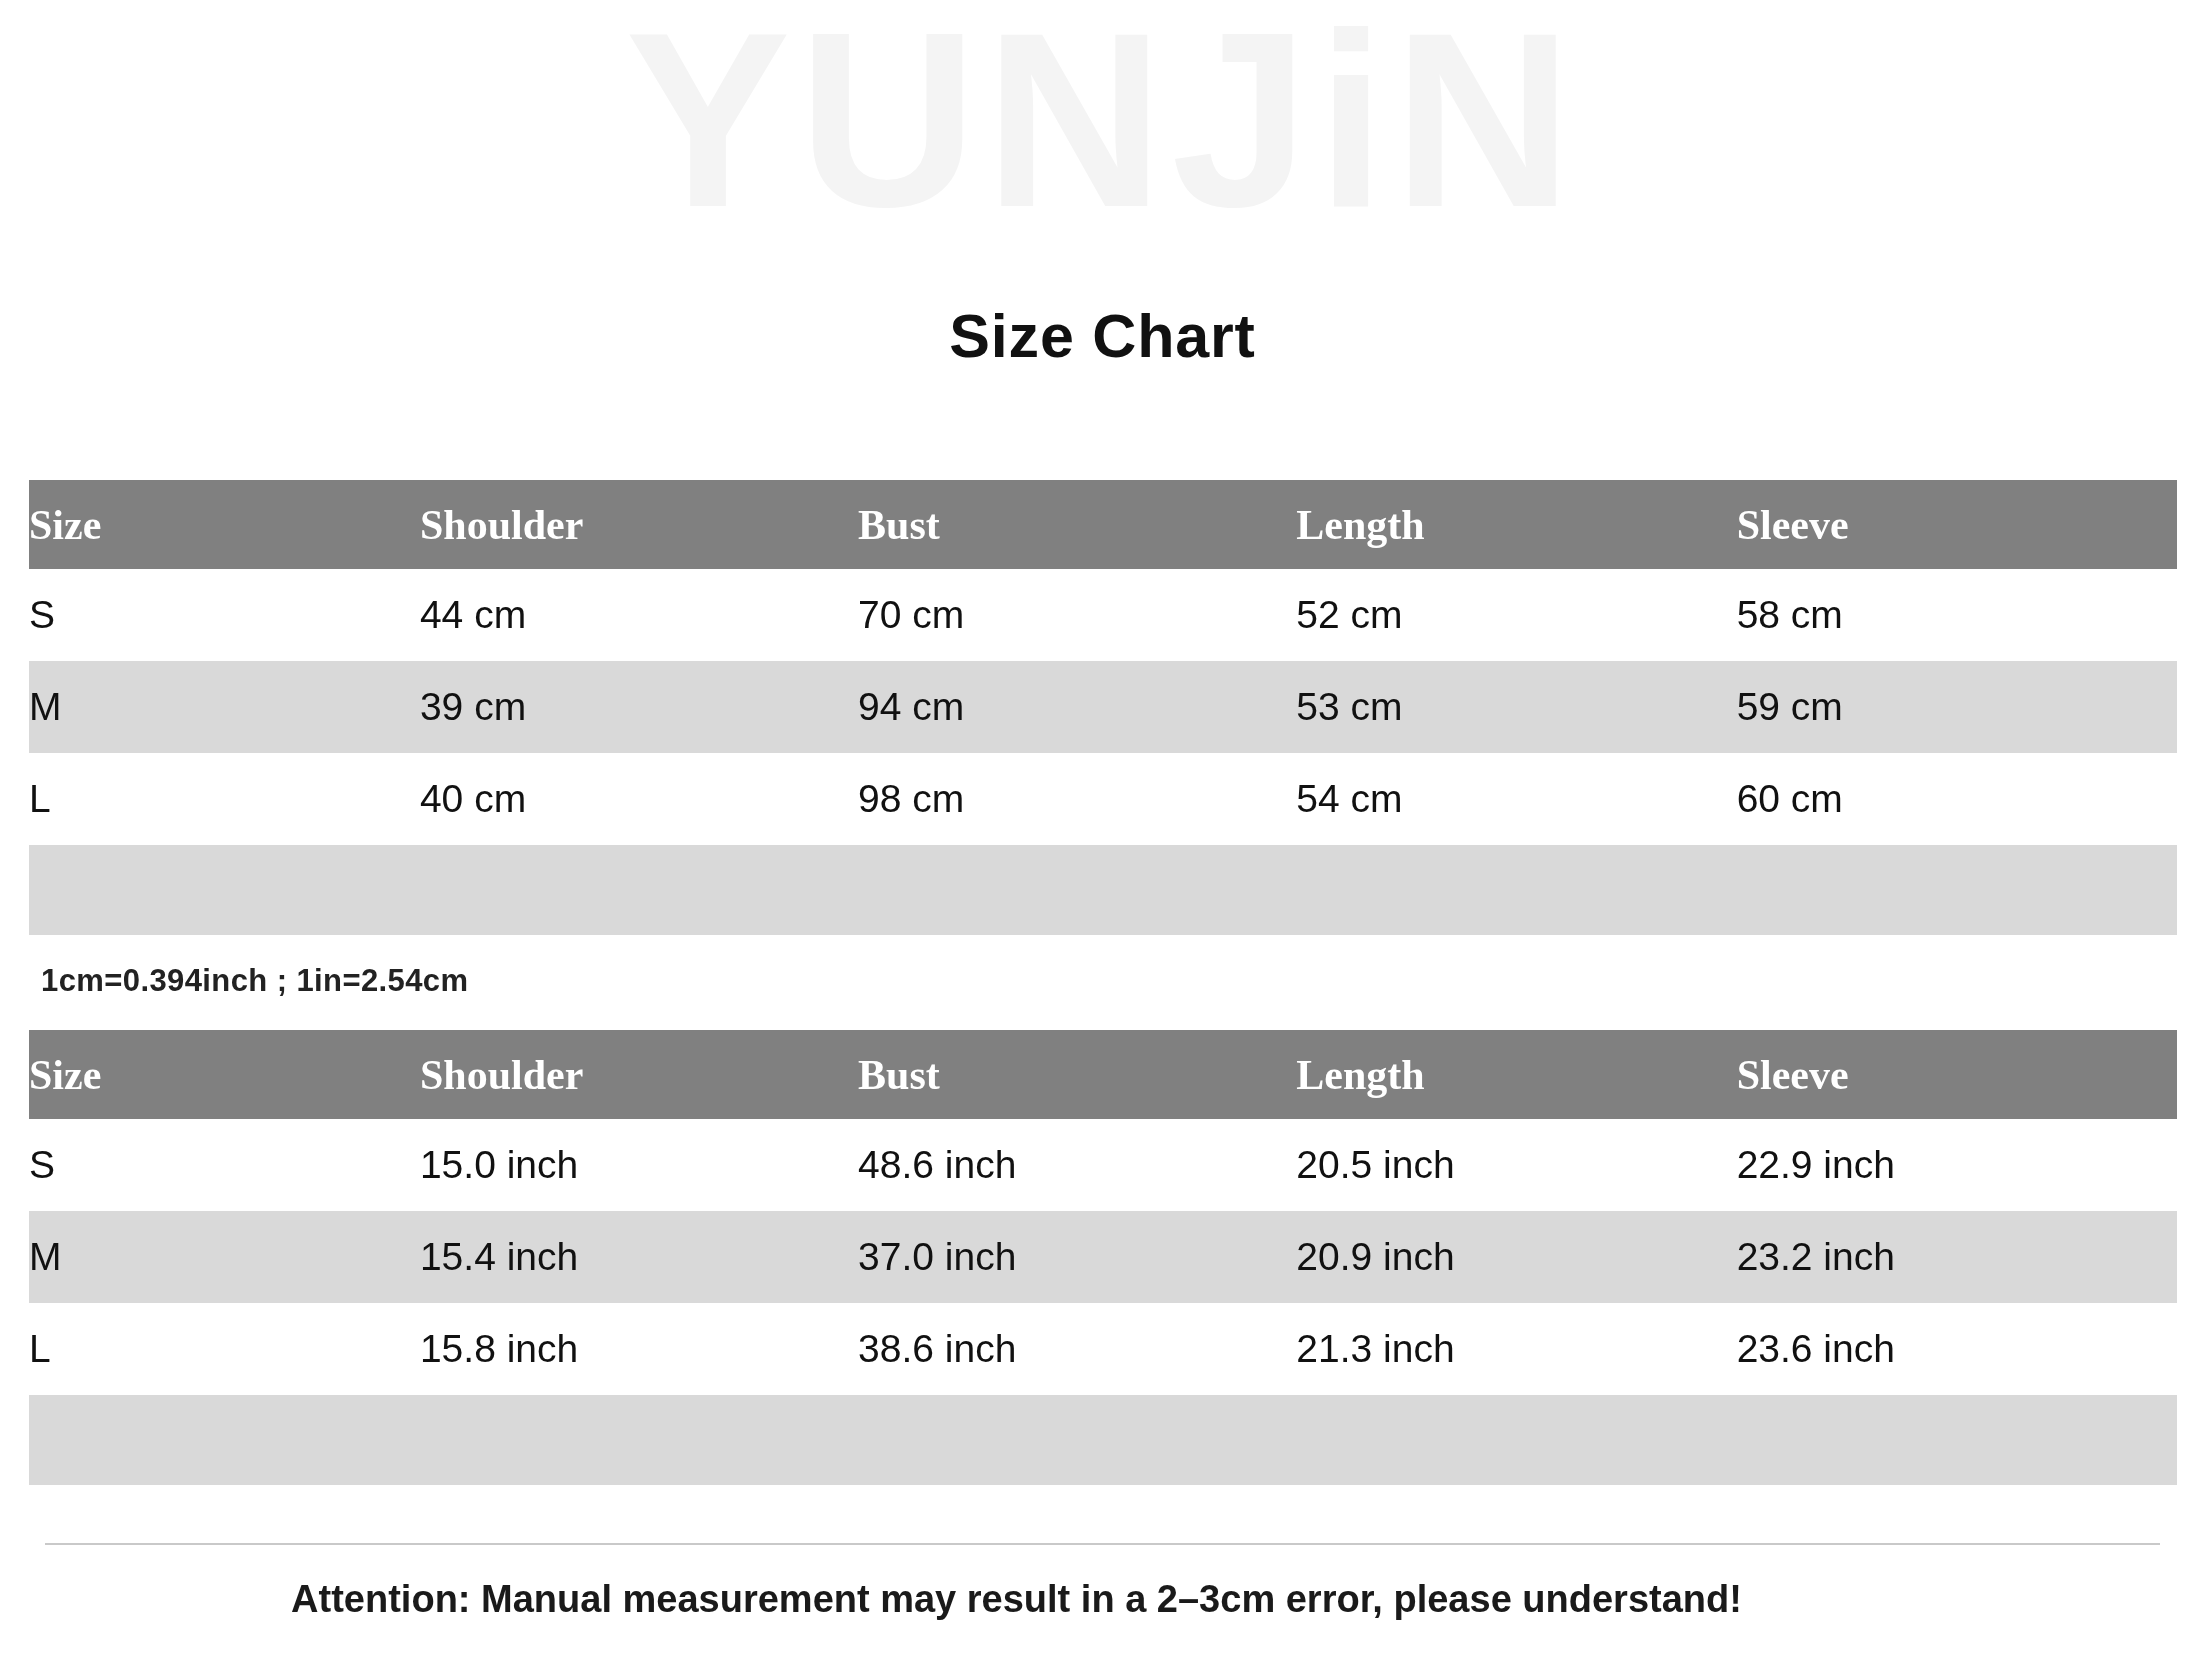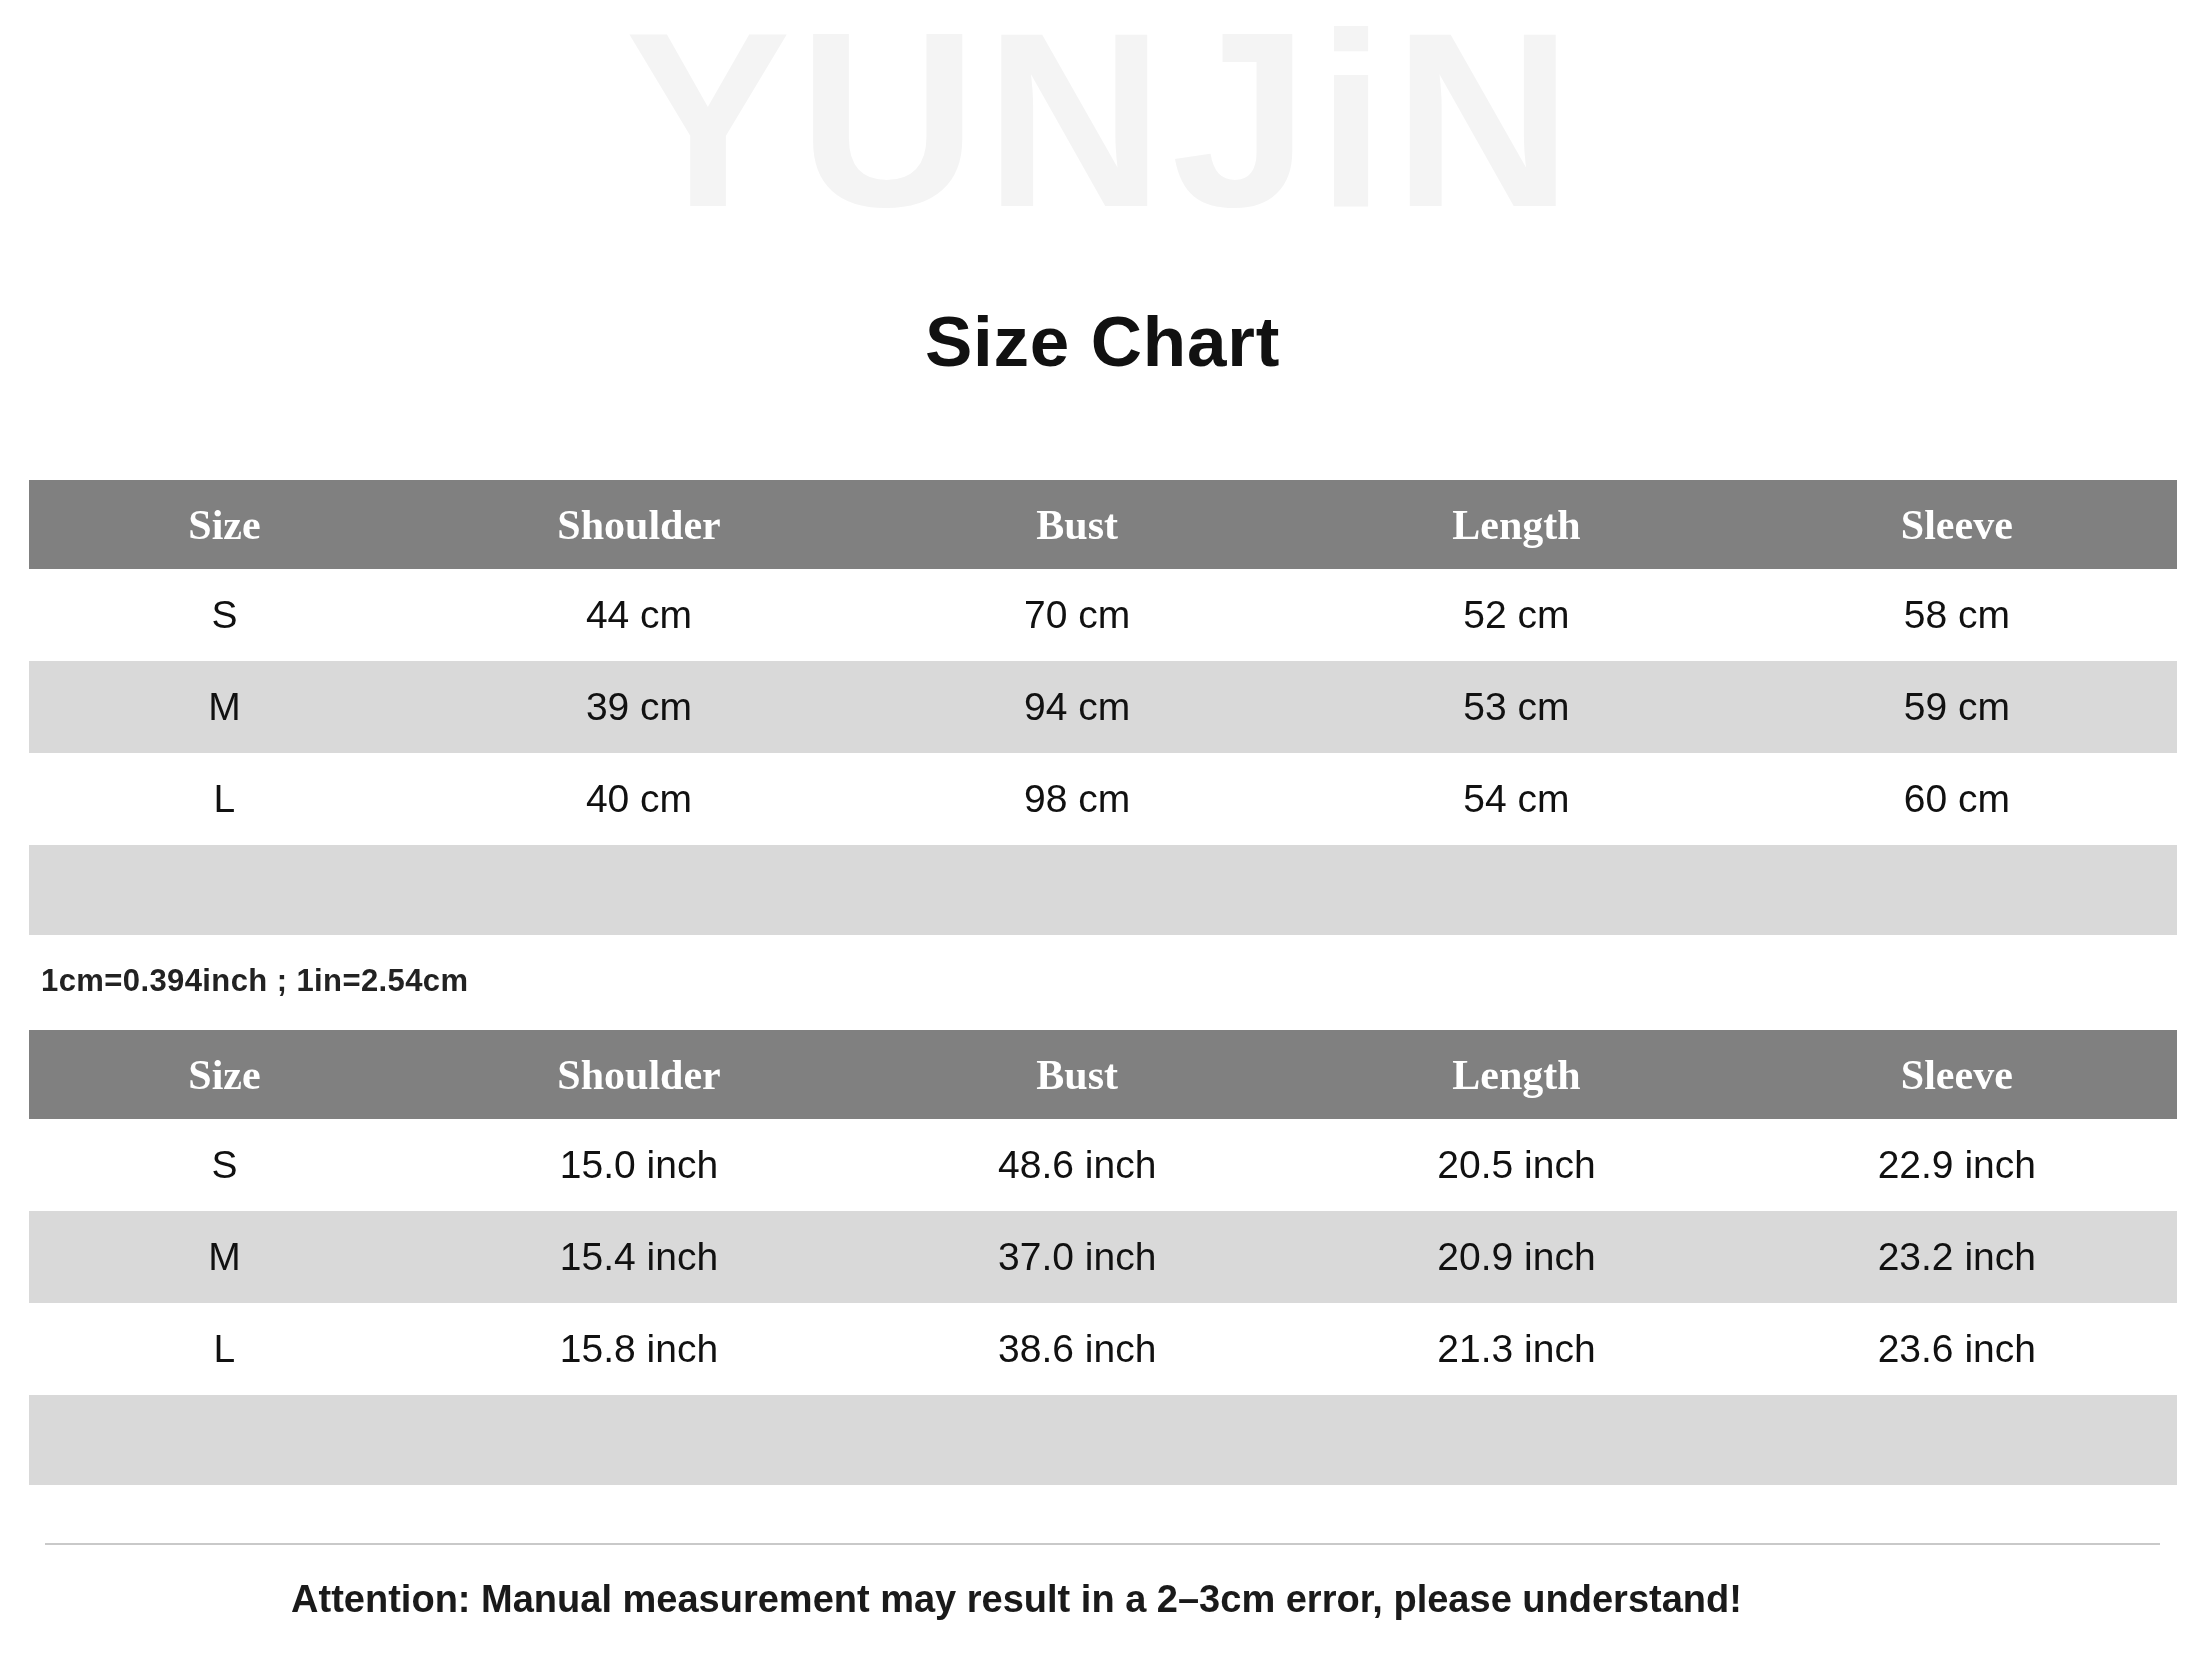--- a/index.html
+++ b/index.html
@@ -39,41 +39,41 @@
   }
 
   .title {
     position: absolute;
     top: 301px;
     left: 0;
     width: 2205px;
     text-align: center;
     font-family: "Liberation Sans", sans-serif;
     font-weight: bold;
-    font-size: 71px;
+    font-size: 61px;
     color: #111111;
     letter-spacing: 0.8px;
   }
 
   .table-wrap {
     position: absolute;
     left: 29px;
     width: 2148px;
   }
   #table-cm-wrap { top: 480px; }
   #table-in-wrap { top: 1030px; }
 
   table.size-table {
     width: 100%;
     border-collapse: collapse;
     table-layout: fixed;
   }
   table.size-table th,
   table.size-table td {
-    text-align: center;
+    text-align: left;
     padding: 0;
     height: 92px;
     vertical-align: middle;
   }
   table.size-table thead th {
     background: #808080;
     color: #ffffff;
     font-family: "Liberation Serif", serif;
     font-weight: bold;
     font-size: 42px;

